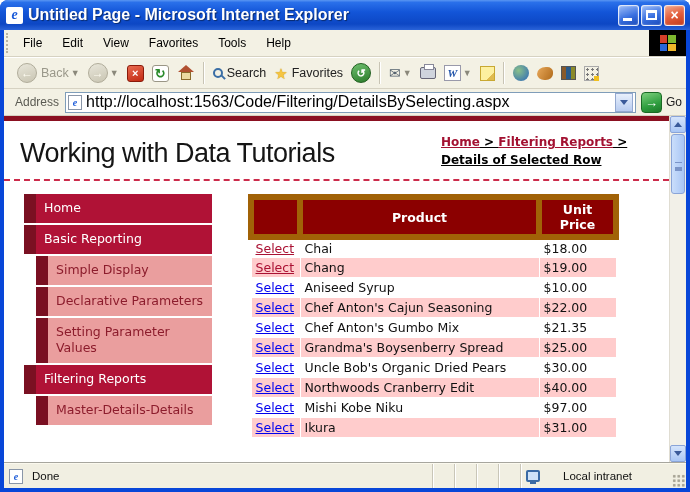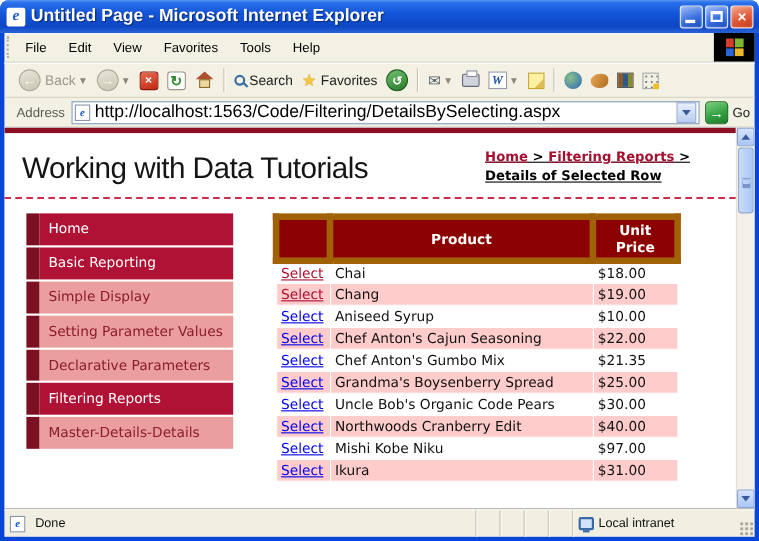--- a/index.html
+++ b/index.html
@@ -95,21 +95,21 @@
   .site-title { font-family:"Liberation Sans",sans-serif; font-size:27px; letter-spacing:-0.5px; color:#151515; }
   .breadcrumb { width:220px; font-size:12px; font-weight:bold; line-height:1.5; color:#000; margin-top:2px;text-decoration:underline; }
   .breadcrumb a { color:var(--breadcrumb_link,#a31131); text-decoration:underline; }
 
   .page-body { display:flex; }
   .sidebar { width:208px; flex:none; padding:13px 0 0 20px; }
   .side-item { display:flex; margin-bottom:2px; font-size:12.5px; line-height:1.35; }
   .side-item .strip { width:12px; background:var(--maroon_strip,#7a1022); flex:none; }
   .side-item .lbl { flex:1; padding:6px 8px; }
   .side-item.lvl1 .lbl { background:var(--crimson,#b01236); color:#fff; }
-  .side-item.lvl2 { }
+  .side-item.lvl2 { margin-left:12px; }
   .side-item.lvl2 .lbl { background:var(--sub_bg,#ea9e9e); color:var(--sub_text,#8c1c2c); }
 
   .main { flex:1; padding:13px 0 0 36px; }
   .content-heading { font-size:16px; font-weight:bold; color:#111; margin-bottom:17px; }
   .grid { border-collapse:collapse; font-size:12.5px; border:1px solid #9a9a9a; }
   .grid th { background:var(--header_bg,#8b0000); color:#fff; font-weight:bold; padding:2px 4px;
     border:6px solid #a16207; text-align:center; }
   .grid td { padding:1px 4px; border:1px solid #fff; height:20px; color:#111; }
   .grid .col-sel { width:49px; }
   .grid .col-prod { width:239px; }
@@ -128,21 +128,21 @@
   .strack { flex:1; display:flex; flex-direction:column; }
   .sthumb { height:60px; margin:1px; background:linear-gradient(90deg,#cadefb,#a9c6f5); border:1px solid #8aa4d8; border-radius:3px;
     display:flex; align-items:center; justify-content:center; }
   .sthumb i { width:7px; border-top:1px solid #7a94c8; box-shadow:0 2px 0 #7a94c8, 0 4px 0 #7a94c8; height:5px; }
 
   
   .statusbar { height:26px; margin:0 4px 4px; background:#f1efe2; display:flex; align-items:center;
     border-top:2px groove #fbf9ee; font-size:11.5px; color:#111; }
   .status-left { flex:1; display:flex; align-items:center; gap:5px; padding-left:5px; }
   .status-pane { width:22px; align-self:stretch; border-left:1px solid #c9c6b8; box-shadow:inset 1px 0 0 #fff; }
-  .status-zone { width:152px; align-self:stretch; display:flex; align-items:center; gap:4px;
+  .status-zone { width:152px; align-self:stretch; display:flex; align-items:center; gap:23px;
     border-left:1px solid #c9c6b8; box-shadow:inset 1px 0 0 #fff; padding-left:5px; }
   .pc-ico { width:14px; height:12px; background:#cfe2f8; border:2px solid #3a6aa5; border-radius:2px; position:relative; }
   .pc-ico::after { content:""; position:absolute; left:2px; bottom:-4px; width:6px; height:2px; background:#3a6aa5; }
   .resize-grip { width:13px; height:13px; margin:0 1px 1px 0; align-self:flex-end;
     background-image:radial-gradient(#a8a596 1.2px, transparent 1.6px); background-size:4.5px 4.5px; }
 </style>
 </head>
 <body>
 
 <div class="window">
@@ -280,25 +280,25 @@
           <div class="side-item lvl1">
               <span class="strip"></span>
               <span class="lbl">Basic Reporting</span>
             </div>
           <div class="side-item lvl2">
               <span class="strip"></span>
               <span class="lbl">Simple Display</span>
             </div>
           <div class="side-item lvl2">
               <span class="strip"></span>
+              <span class="lbl">Declarative Parameters</span>
+            </div>
+          <div class="side-item lvl2">
+              <span class="strip"></span>
               <span class="lbl">Setting Parameter Values</span>
-            </div>
-          <div class="side-item lvl2">
-              <span class="strip"></span>
-              <span class="lbl">Declarative Parameters</span>
             </div>
           <div class="side-item lvl1">
               <span class="strip"></span>
               <span class="lbl">Filtering Reports</span>
             </div>
           <div class="side-item lvl2">
               <span class="strip"></span>
               <span class="lbl">Master-Details-Details</span>
             </div>
         </div>
@@ -337,21 +337,21 @@
                   <td>Chef Anton's Gumbo Mix</td>
                   <td>$21.35</td>
                 </tr>
               <tr>
                   <td><a href="#" class="select">Select</a></td>
                   <td>Grandma's Boysenberry Spread</td>
                   <td>$25.00</td>
                 </tr>
               <tr>
                   <td><a href="#" class="select">Select</a></td>
-                  <td>Uncle Bob's Organic Code Pears</td>
+                  <td>Uncle Bob's Organic Dried Pears</td>
                   <td>$30.00</td>
                 </tr>
               <tr>
                   <td><a href="#" class="select">Select</a></td>
                   <td>Northwoods Cranberry Edit</td>
                   <td>$40.00</td>
                 </tr>
               <tr>
                   <td><a href="#" class="select">Select</a></td>
                   <td>Mishi Kobe Niku</td>

